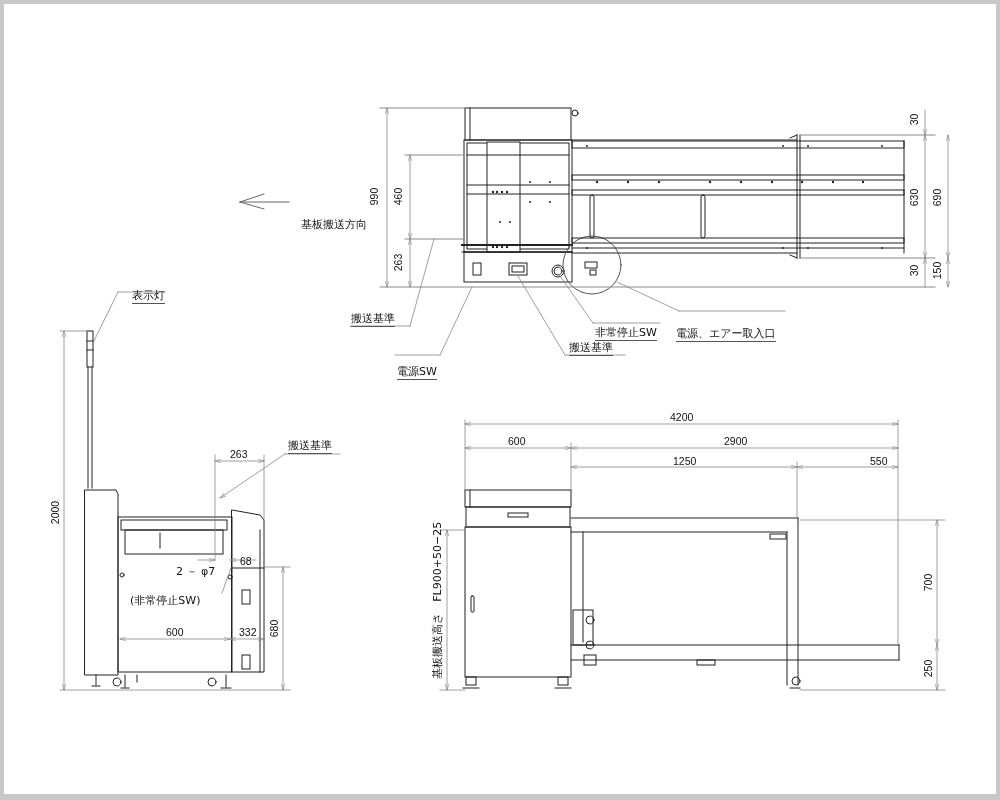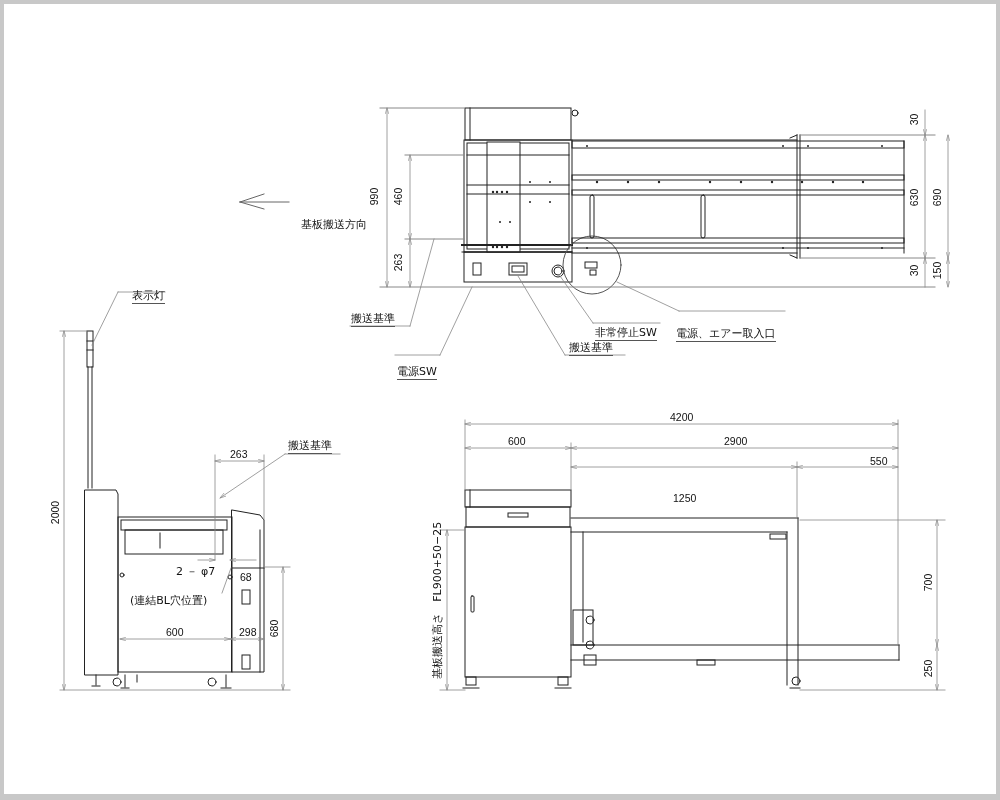--- a/index.html
+++ b/index.html
@@ -254,27 +254,27 @@
 <div class="lbl ul" style="left:351px;top:313px;">搬送基準</div>
 <div class="lbl ul" style="left:397px;top:342px;margin-top:24px;">電源SW</div>
 <div class="lbl ul" style="left:569px;top:342px;">搬送基準</div>
 <div class="lbl ul" style="left:595px;top:327px;">非常停止SW</div>
 <div class="lbl ul" style="left:676px;top:298px;margin-top:30px;">電源、エアー取入口</div>
 
 <div class="lbl ul" style="left:132px;top:290px;">表示灯</div>
 <div class="lbl ul" style="left:288px;top:440px;">搬送基準</div>
 <div class="dim vert" style="left:44px;top:507px;">2000</div>
 <div class="dim" style="left:230px;top:449px;">263</div>
-<div class="dim" style="left:240px;top:572px;">68</div>
+<div class="dim" style="left:240px;top:556px;">68</div>
 <div class="lbl" style="left:176px;top:566px;">2 － φ7</div>
-<div class="lbl" style="left:130px;top:595px;">(連結BL穴位置)</div>
+<div class="lbl" style="left:130px;top:595px;">(非常停止SW)</div>
 <div class="dim" style="left:166px;top:627px;">600</div>
-<div class="dim" style="left:239px;top:627px;">298</div>
+<div class="dim" style="left:239px;top:627px;">332</div>
 <div class="dim vert" style="left:266px;top:623px;">680</div>
 
 <div class="dim" style="left:670px;top:412px;">4200</div>
 <div class="dim" style="left:508px;top:436px;">600</div>
 <div class="dim" style="left:724px;top:436px;">2900</div>
-<div class="dim" style="left:673px;top:456px;margin-top:37px;">1250</div>
+<div class="dim" style="left:673px;top:456px;">1250</div>
 <div class="dim" style="left:838px;top:456px;margin-left:32px;">550</div>
 <div class="dim vert" style="left:920px;top:577px;">700</div>
 <div class="dim vert" style="left:920px;top:663px;">250</div>
 <div class="lbl vert" style="left:368px;top:603px;width:140px;text-align:center;">基板搬送高さ　FL900+50−25</div>
 
 </body></html>

